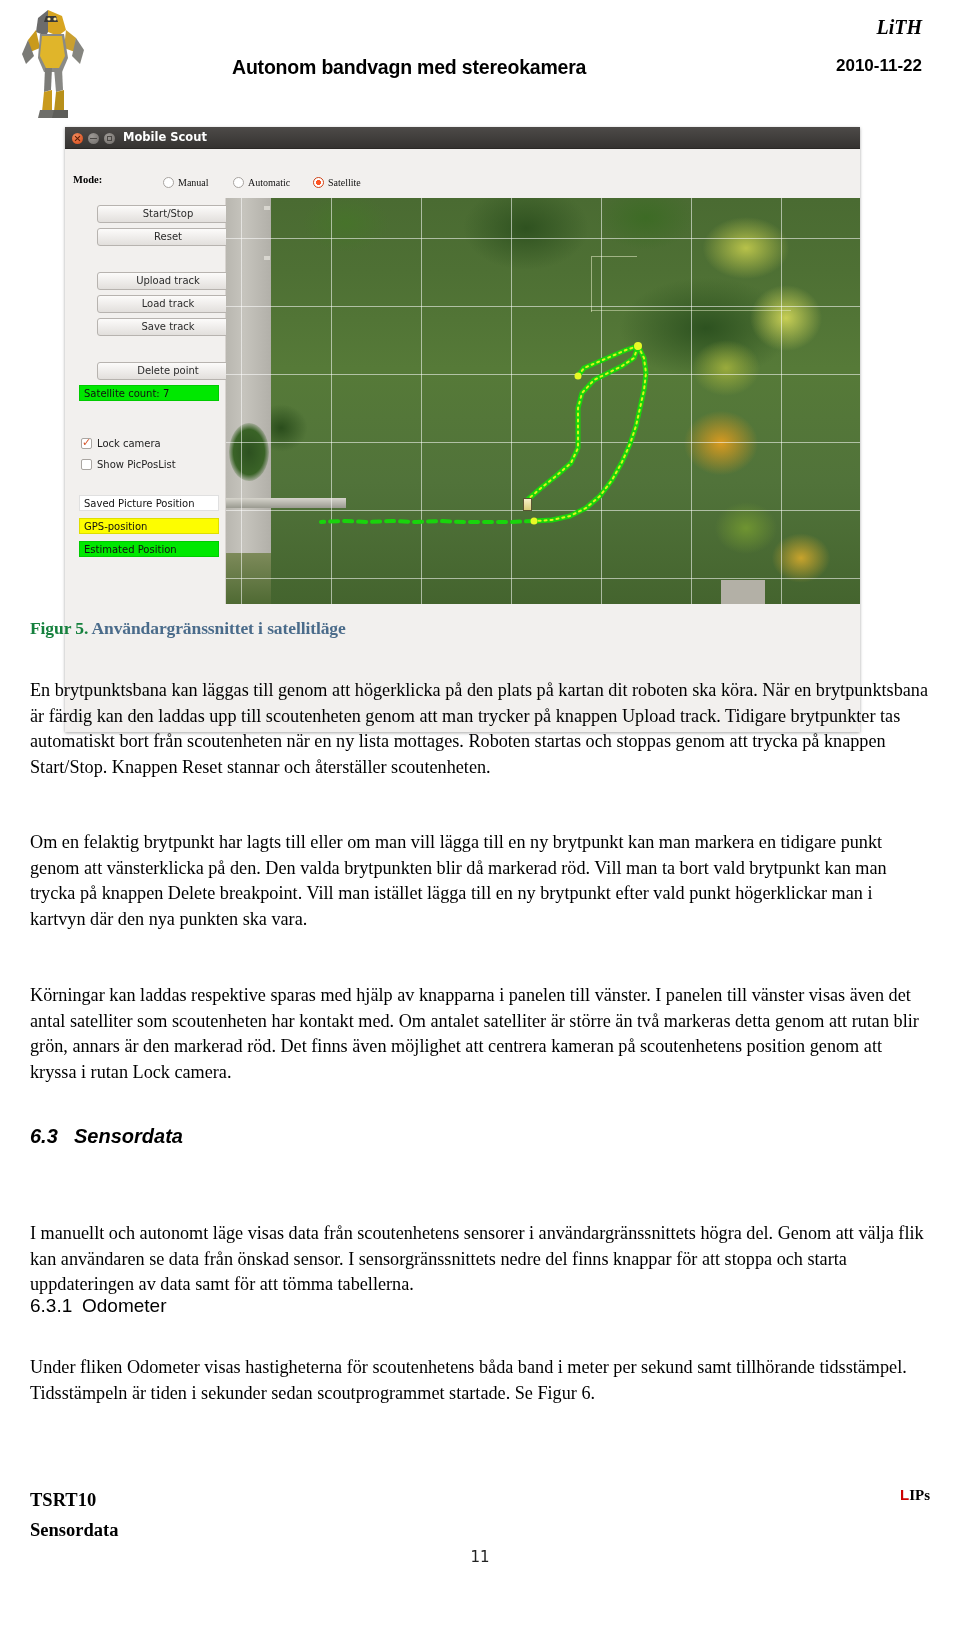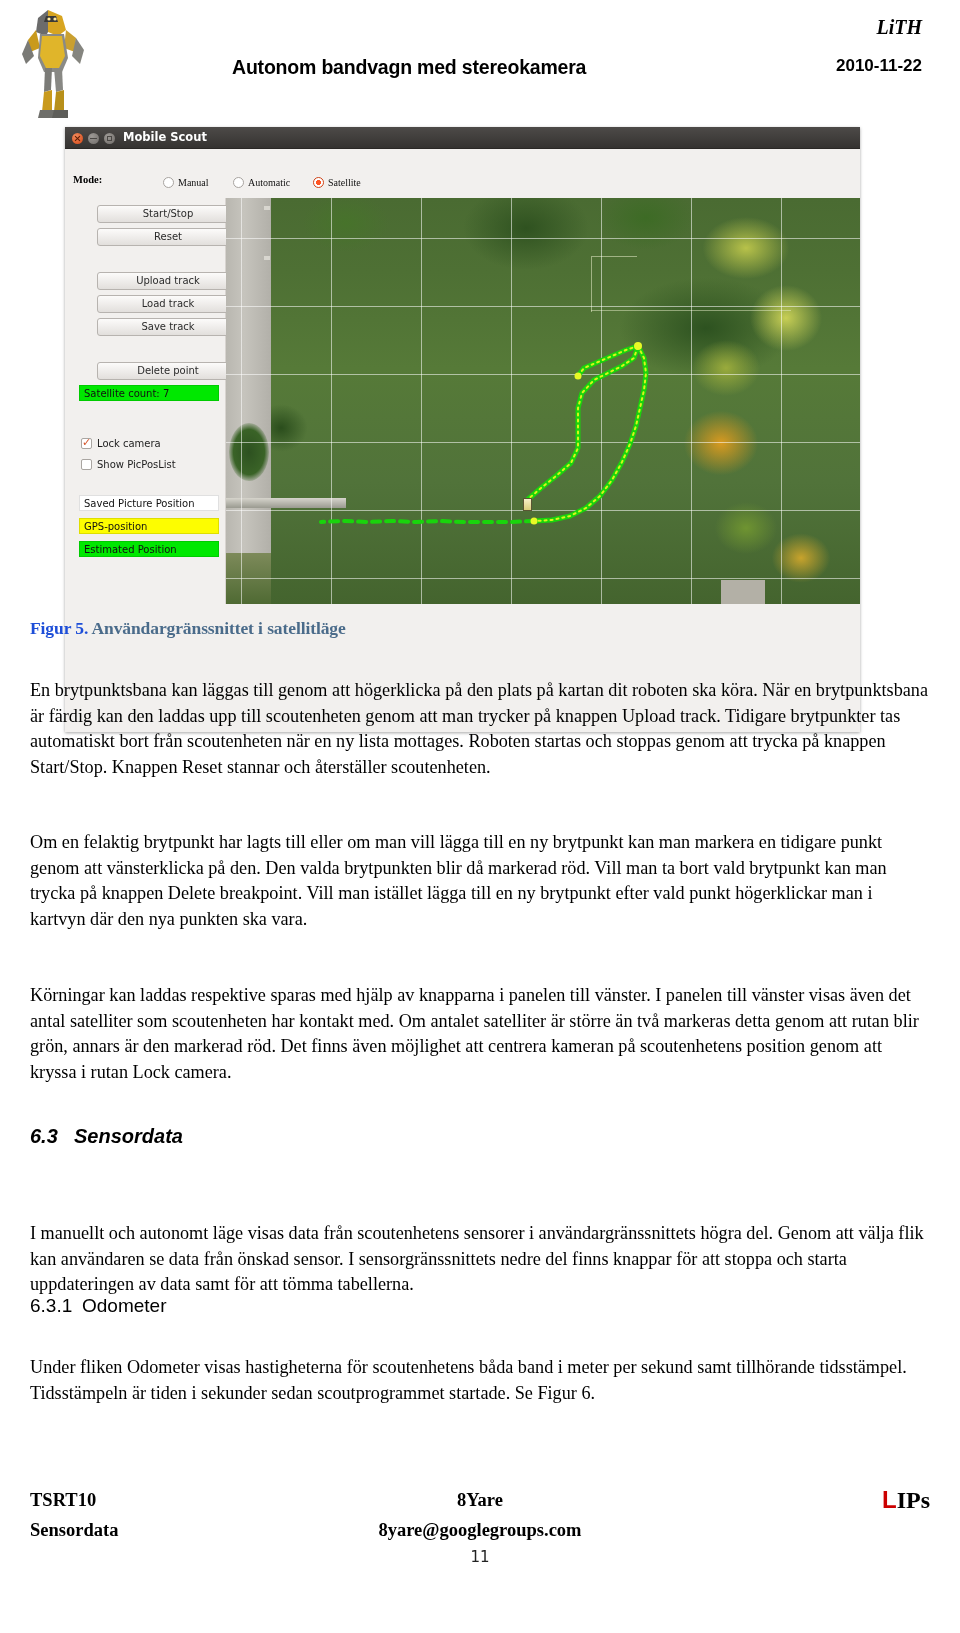--- a/index.html
+++ b/index.html
@@ -242,21 +242,21 @@
     border: 1px solid #5a5533;
   }
 
   
   #figure-caption {
     position: absolute; left: 30px; top: 618px;
     font-family: "Liberation Serif", serif;
     font-weight: bold; font-size: 17.5px; color: #4a6b8a;
     letter-spacing: -0.1px;
   }
-  #figure-caption .fignum { color: #1d4ed8; }
+  #figure-caption .fignum { color: #15803d; }
 
   
   .para {
     position: absolute; left: 30px; width: 900px;
     font-family: "Liberation Serif", serif;
     font-size: 18.2px; line-height: 25.5px; color: #000;
     text-align: left;
   }
   #para-1 { top: 660px; }
   #para-2 { top: 812px; }
@@ -299,21 +299,21 @@
   }
   #foot-group { top: 10px; }
   #foot-mail { top: 40px; }
   #foot-page {
     position: absolute; left: 0; width: 960px; text-align: center; top: 68px;
     font-family: "DejaVu Sans", sans-serif; font-size: 15px; font-weight: normal; color:#222;
   }
   #foot-lips {
     position: absolute; right: 30px; top: 6px;
     font-family: "Liberation Serif", serif;
-    font-weight: bold; font-size: 24px; color: #000;
+    font-weight: bold; font-size: 15px; color: #000;
     white-space: nowrap;
   }
   #foot-lips .l-red { color: #cc0000; font-family:"Liberation Sans", sans-serif; }
 </style>
 </head>
 <body>
 
 <div id="doc-header">
 
   <svg id="header-logo" viewBox="0 0 72 112">
@@ -461,19 +461,17 @@
 
 <div class="h3" id="h-631">
   <span class="num">6.3.1</span><span>Odometer</span>
 </div>
 
 <p class="para" id="para-5">Under fliken Odometer visas hastigheterna för scoutenhetens båda band i meter per sekund samt tillhörande tidsstämpel. Tidsstämpeln är tiden i sekunder sedan scoutprogrammet startade. Se Figur 6.</p>
 
 <div id="doc-footer">
   <div class="foot-left" id="foot-course">TSRT10</div>
   <div class="foot-left" id="foot-doc">Sensordata</div>
-  <div class="foot-center" id="foot-group">8Yare</div>
-  <div class="foot-center" id="foot-mail">8yare@googlegroups.com</div>
   <div id="foot-page">11</div>
   <div id="foot-lips">
     <span class="l-red">L</span><span>IPs</span>
   </div>
 </div>
 
 </body></html>

